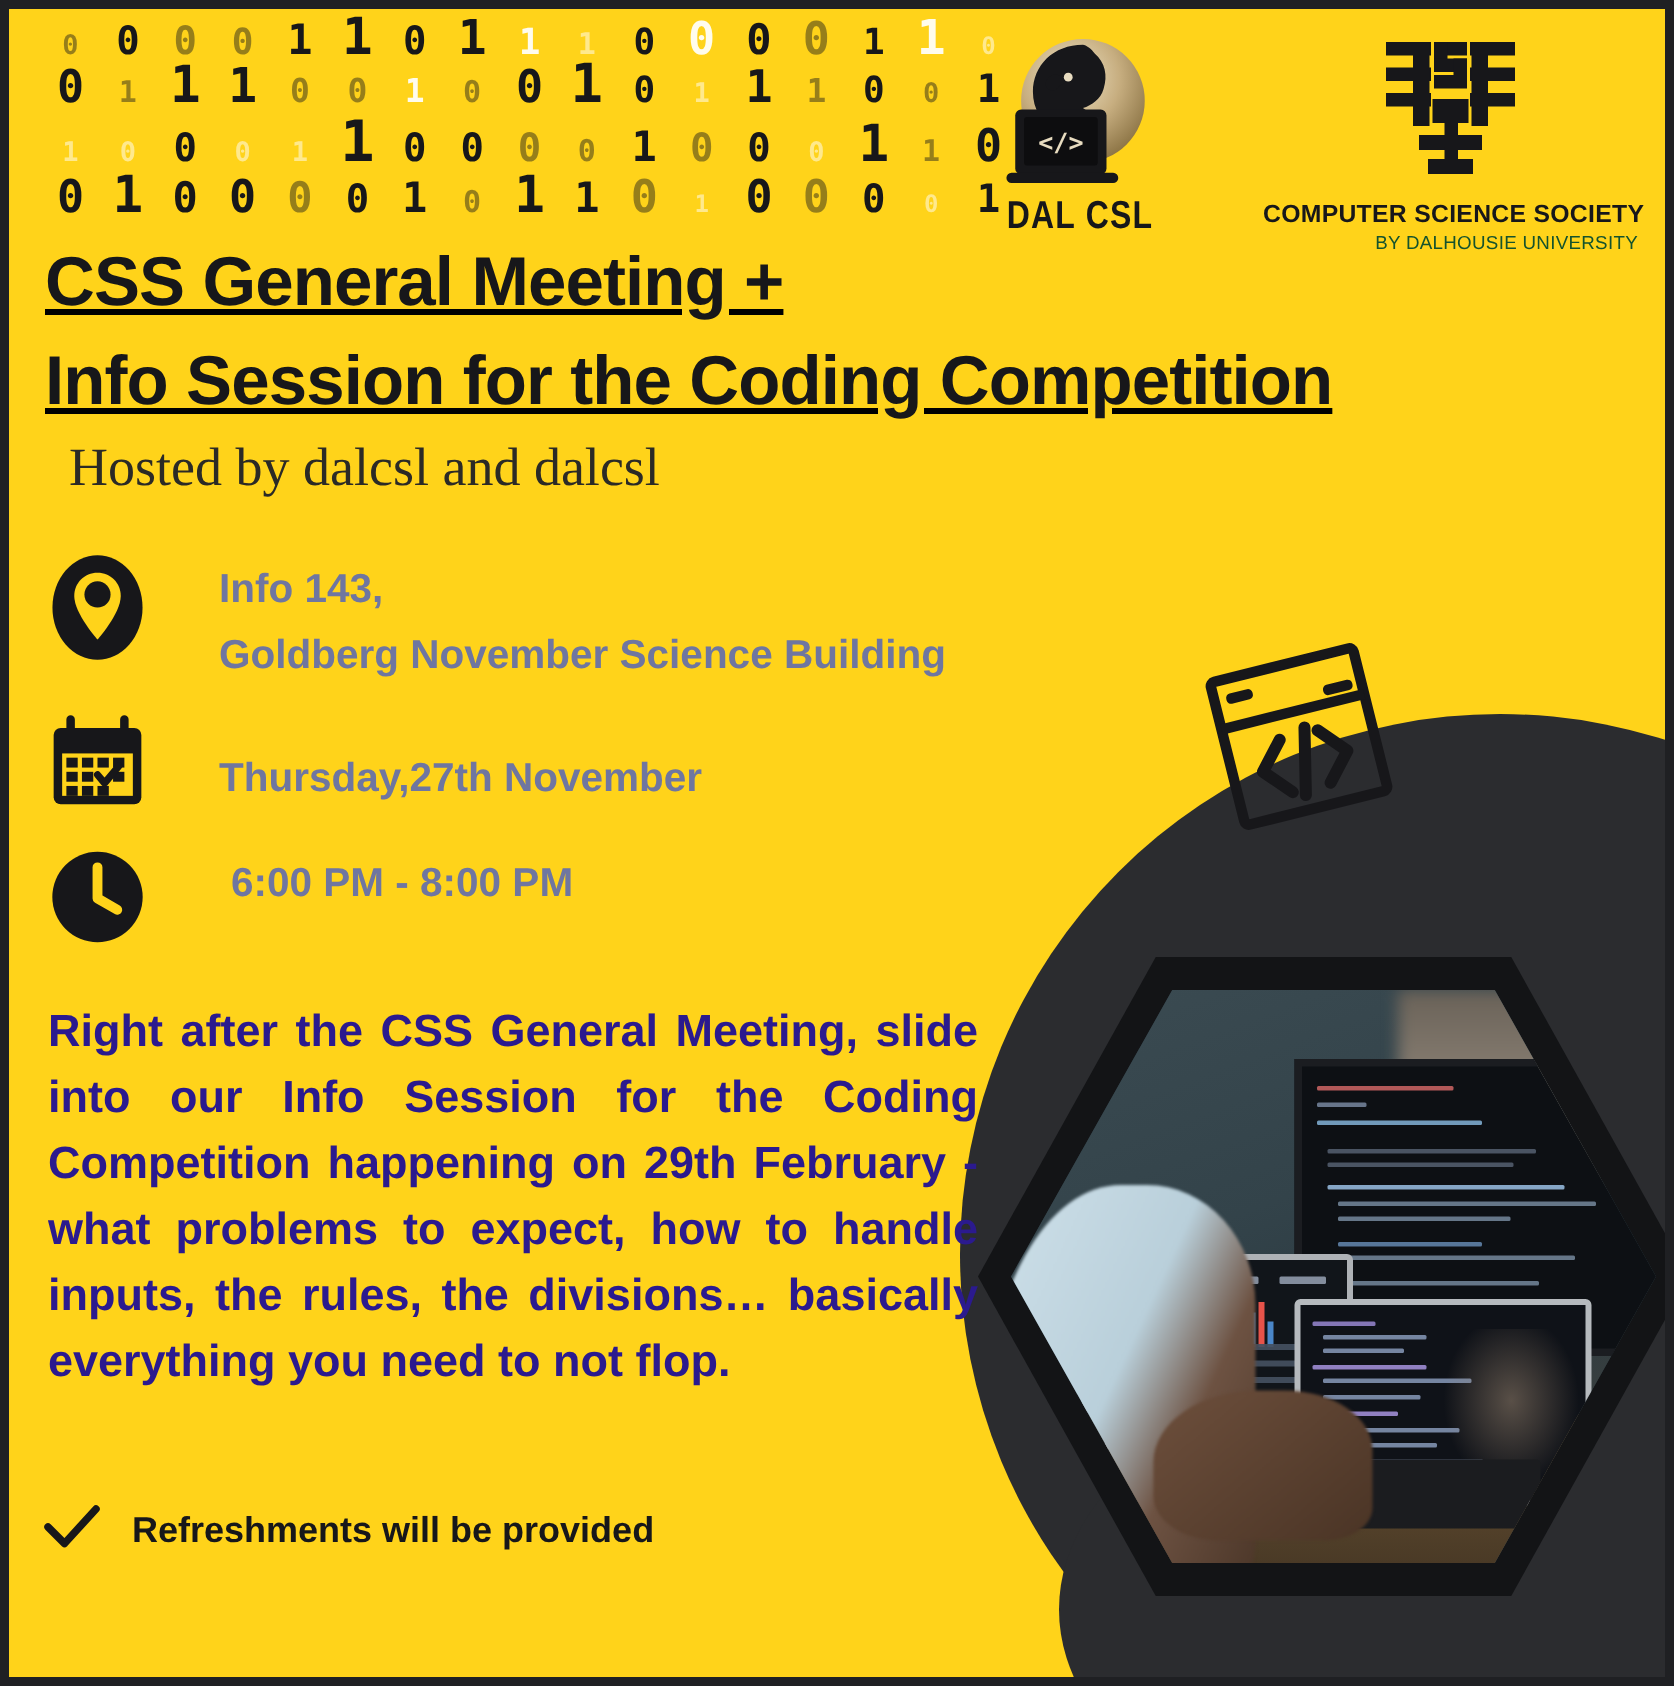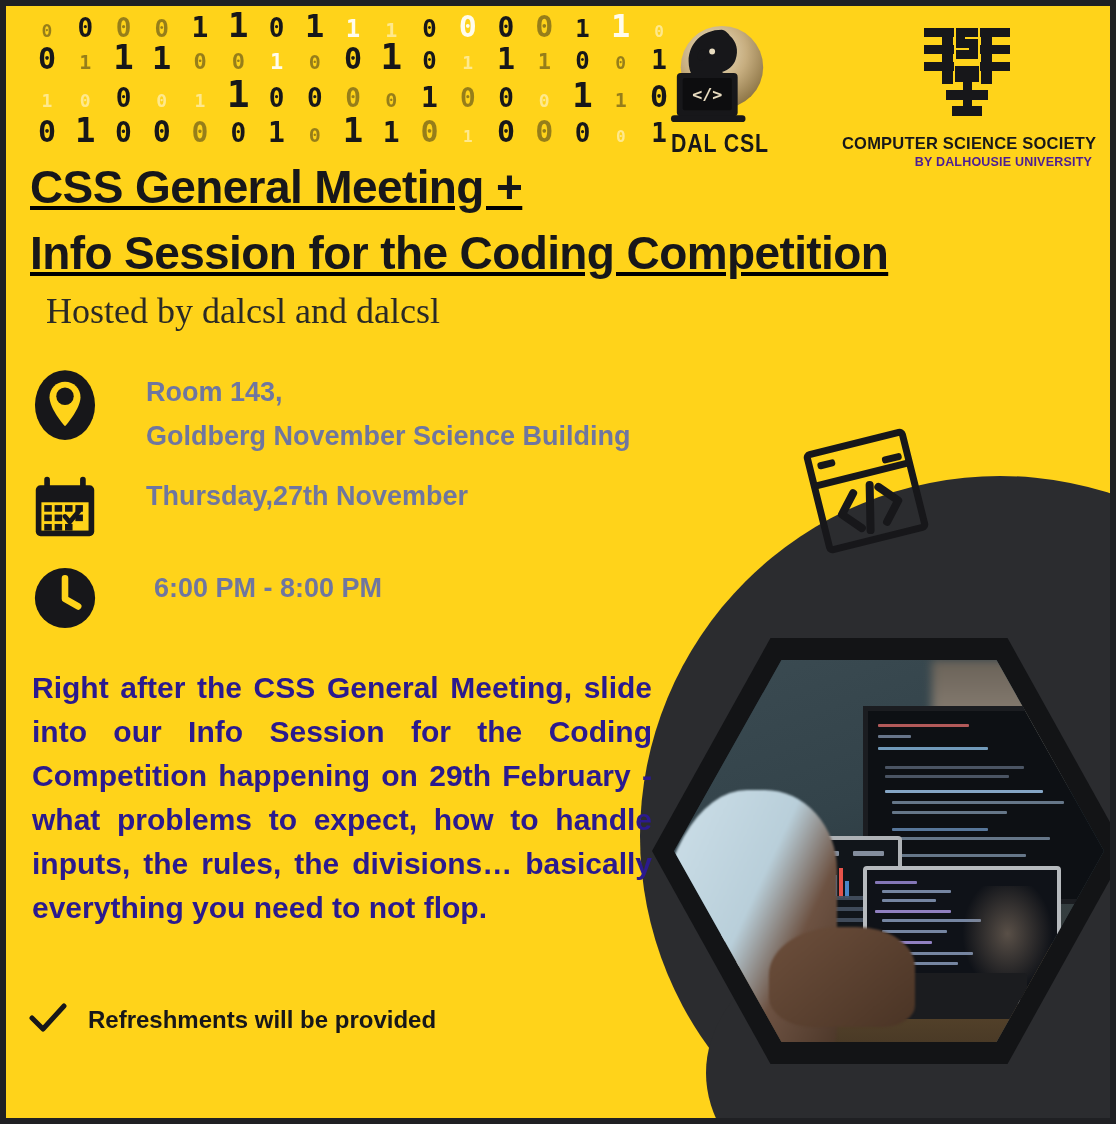--- a/index.html
+++ b/index.html
@@ -93,23 +93,23 @@
   .logo-css .mark{ width:110px;height:104px;margin:0 auto; }
   .logo-css .w1{
     font-weight:700;
     font-size:16.5px;
     color:#17171a;
     letter-spacing:.2px;
     margin-top:8px;
     white-space:nowrap;
   }
   .logo-css .w2{
-    font-weight:700;
+    font-weight:400;
     font-size:12.5px;
-    color:#4c1d95;
+    color:#14532d;
     letter-spacing:.2px;
     margin-top:2px;
     white-space:nowrap;
   }
 
   
   .headline{
     position:absolute;
     left:24px; top:148px;
     width:1010px;
@@ -149,21 +149,21 @@
     display:flex; justify-content:center;
   }
   .drow .txt{
     color:#6f76a0;
     font-weight:700;
     font-size:27px;
     line-height:44px;
     padding-left:46px;
     white-space:nowrap;
   }
-  .drow.r2{ margin-top:10px; }
+  .drow.r2{ margin-top:10px;align-items:flex-end; }
   .drow.r3{ margin-top:26px; }
   .drow.r3 .txt{ padding-left:54px; }
 
   
   .body-copy{
     position:absolute;
     left:26px; top:660px;
     width:620px;
     color:#2b1a8e;
     font-weight:700;
@@ -448,21 +448,21 @@
 
       <div class="drow r1">
         <div class="ic">
           <svg viewBox="0 0 64 72" width="62" height="70" aria-hidden="true">
             <ellipse cx="32" cy="36" rx="31" ry="36" fill="#17171a"></ellipse>
             <path d="M32 12c-9 0-16 7-16 16 0 12 16 30 16 30s16-18 16-30c0-9-7-16-16-16z" fill="#FFD31A"></path>
             <circle cx="32" cy="27" r="9" fill="#17171a"></circle>
           </svg>
         </div>
         <div class="txt">
-          <div>Room 143,</div>
+          <div>Info 143,</div>
           <div>Goldberg November Science Building</div>
         </div>
       </div>
 
       <div class="drow r2">
         <div class="ic">
           <svg viewBox="0 0 70 70" width="66" height="66" aria-hidden="true">
             <path d="M16 6v10M54 6v10" stroke="#17171a" stroke-width="6" stroke-linecap="round" fill="none"></path>
             <rect x="4" y="12" width="62" height="54" rx="5" fill="#17171a"></rect>
             <rect x="10" y="30" width="50" height="30" fill="#FFD31A"></rect>

